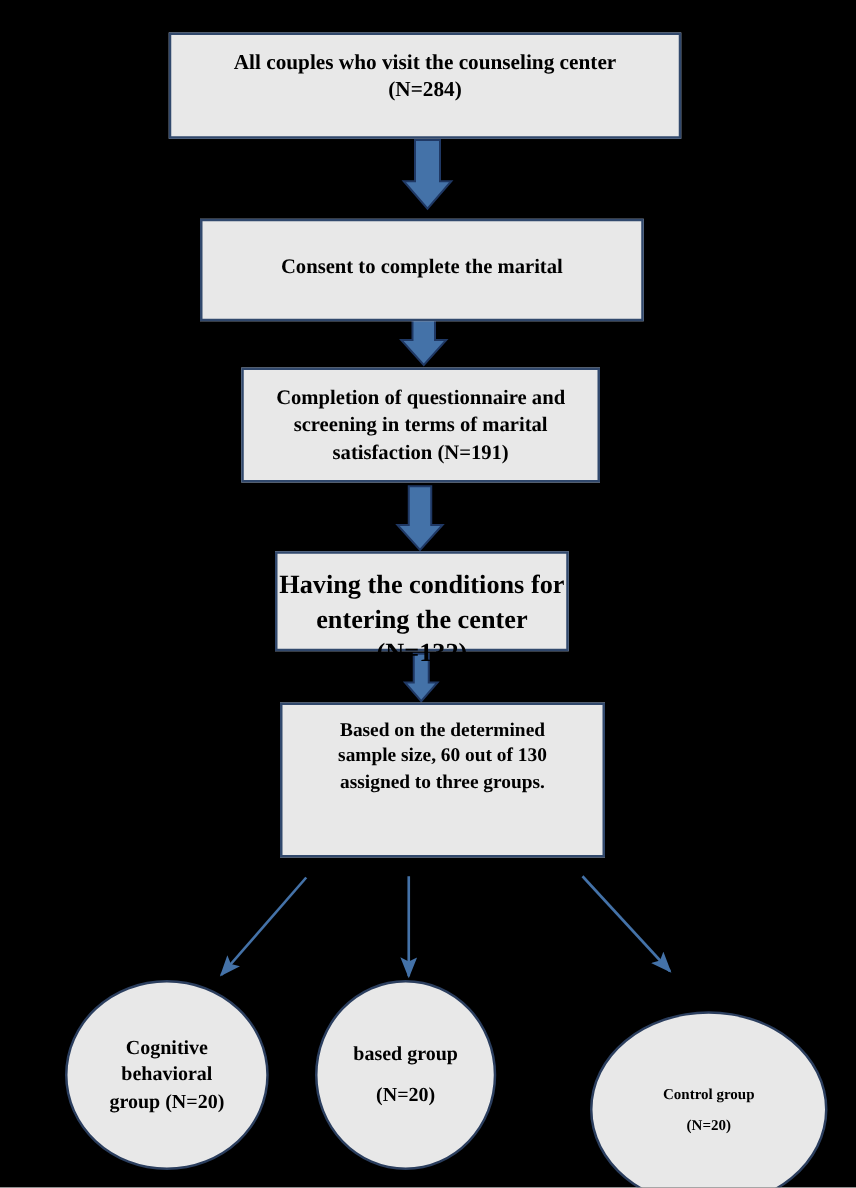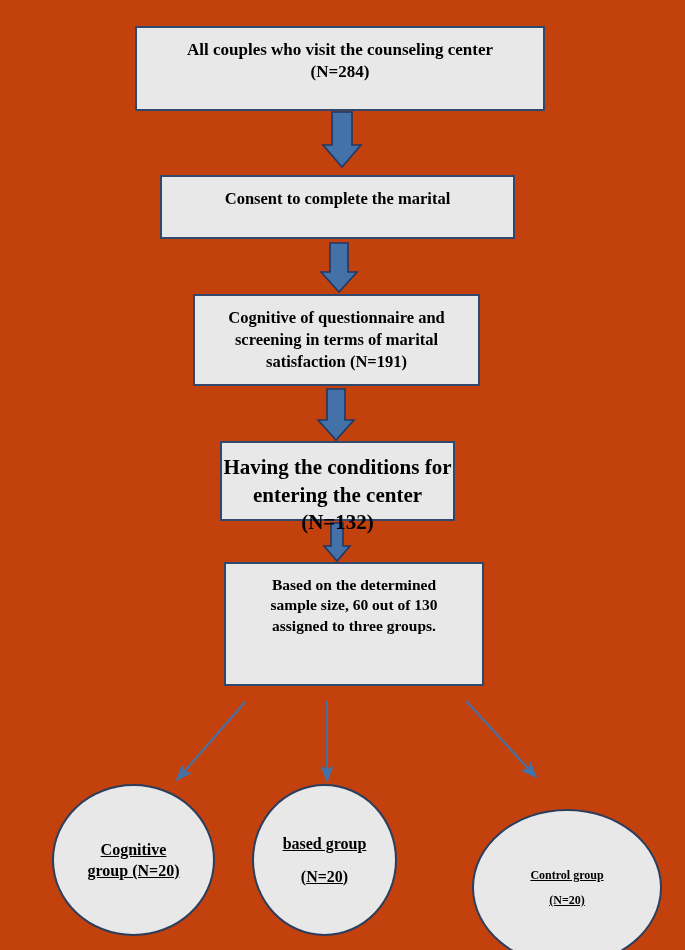--- a/index.html
+++ b/index.html
@@ -8,21 +8,21 @@
     padding: 0;
     background: #ffffff;
   }
   body {
     font-family: "Liberation Serif", "DejaVu Serif", serif;
   }
   #flow-root {
     position: relative;
     width: 685px;
     height: 950px;
-    background: #c2410c;
+    background: #000000;
     overflow: hidden;
   }
   #flow-svg {
     position: absolute;
     left: 0;
     top: 0;
     width: 685px;
     height: 950px;
   }
   .node-box {
@@ -56,30 +56,29 @@
     justify-content: center;
     text-align: center;
     color: #000000;
     font-weight: bold;
     line-height: 1.34;
     z-index: 3;
   }
   .node-ellipse .line {
     display: block;
     width: 100%;
-    text-decoration: underline;
   }
   .spacer-line {
     display: block;
     height: 0.7em;
   }
 
   
   #box-1 { left: 135px; top: 26px;  width: 410px; height: 85px;  font-size: 17px; padding-top: 11px; }
-  #box-2 { left: 160px; top: 175px; width: 355px; height: 64px;  font-size: 16.5px; padding-top: 11px; }
+  #box-2 { left: 160px; top: 175px; width: 355px; height: 82px;  font-size: 16.5px; padding-top: 25px; }
   #box-3 { left: 193px; top: 294px; width: 287px; height: 92px;  font-size: 16.5px; padding-top: 11px; }
   #box-4 { left: 220px; top: 441px; width: 235px; height: 80px;  font-size: 21px; padding-top: 11px; }
   #box-5 { left: 224px; top: 562px; width: 260px; height: 124px; font-size: 15.5px; padding-top: 11px; }
 
   #ellipse-1 { left: 52px;  top: 784px; width: 163px; height: 152px; font-size: 16px; }
   #ellipse-2 { left: 252px; top: 784px; width: 145px; height: 152px; font-size: 16px; }
   #ellipse-3 { left: 472px; top: 809px; width: 190px; height: 157px; font-size: 12px; }
 </style>
 </head>
 <body>
@@ -125,39 +124,40 @@
   <div class="node-box" id="box-1">
     <span class="line">All couples who visit the counseling center</span>
     <span class="line">(N=284)</span>
   </div>
 
   <div class="node-box" id="box-2">
     <span class="line">Consent to complete the marital</span>
   </div>
 
   <div class="node-box" id="box-3">
-    <span class="line">Cognitive of questionnaire and</span>
+    <span class="line">Completion of questionnaire and</span>
     <span class="line">screening in terms of marital</span>
     <span class="line">satisfaction (N=191)</span>
   </div>
 
   <div class="node-box" id="box-4">
     <span class="line">Having the conditions for</span>
     <span class="line">entering the center</span>
     <span class="line">(N=132)</span>
   </div>
 
   <div class="node-box" id="box-5">
     <span class="line">Based on the determined</span>
     <span class="line">sample size, 60 out of 130</span>
     <span class="line">assigned to three groups.</span>
   </div>
 
   <div class="node-ellipse" id="ellipse-1">
     <span class="line">Cognitive</span>
+    <span class="line">behavioral</span>
     <span class="line">group (N=20)</span>
   </div>
 
   <div class="node-ellipse" id="ellipse-2">
     <span class="line">based group</span>
     <span class="spacer-line"></span>
     <span class="line">(N=20)</span>
   </div>
 
   <div class="node-ellipse" id="ellipse-3">

